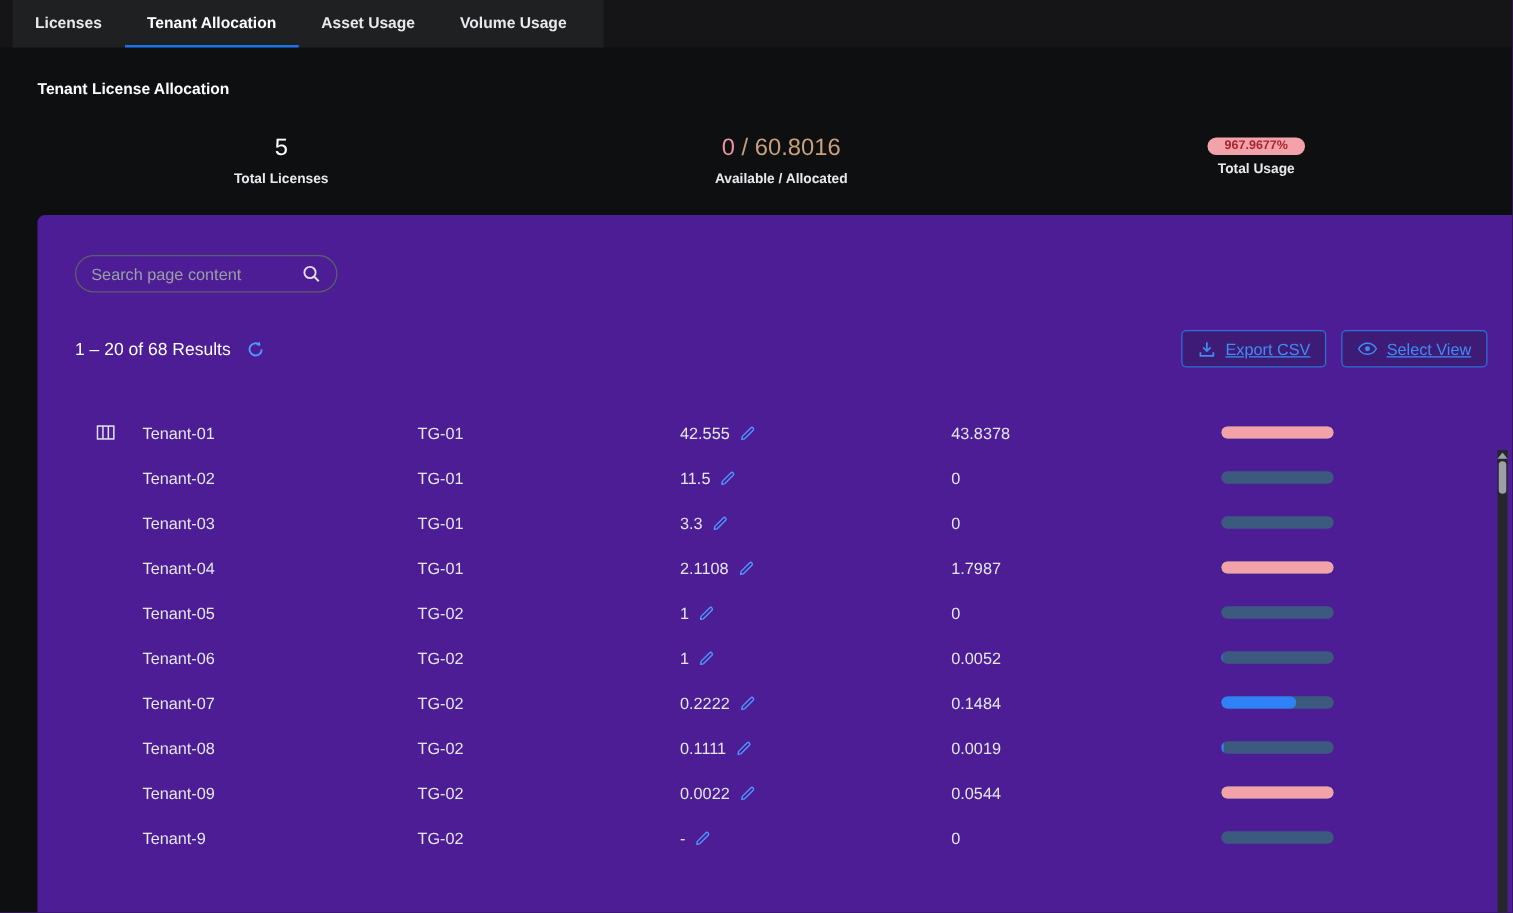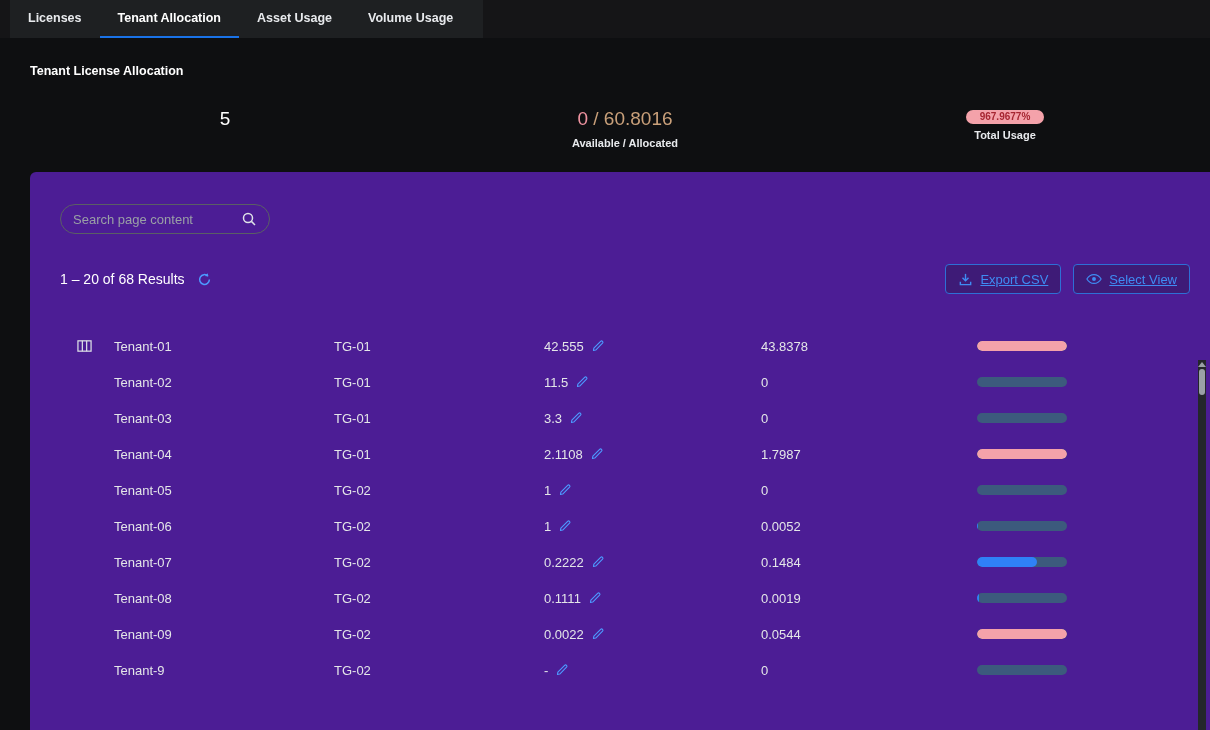--- a/index.html
+++ b/index.html
@@ -69,21 +69,21 @@
   .trow {
     display: grid;
     grid-template-columns: 44px 220px 210px 217px 216px 1fr;
     align-items: center;
   }
   .thead { background: #26292d; height: 32px; font-size: 12.5px; font-weight: bold; color: #ffffff; }
   .trow.body { height: 36px; font-size: 13px; color: #e4e6e8; }
   .cell { padding-left: 8px; white-space: nowrap; }
   .cell.gutter { display: flex; justify-content: center; padding-left: 0; }
   .sort-arrow { font-weight: bold; margin-left: 2px; }
-  .quota { display: flex; gap: 8px; }
+  .quota { display: flex; align-items: center; gap: 8px; }
   .pencil { display: inline-flex; cursor: pointer; }
 
   .bar { width: 90px; height: 10px; border-radius: 5px; background: #3c5a7d; overflow: hidden; }
   .bar-fill { height: 100%; width: 0; background: #2f81f7; border-radius: 5px; }
   .bar.over .bar-fill { background: #f4a2aa; }
 
   
   .vscroll { position: absolute; right: 4px; top: 188px; width: 8px; bottom: 0; background: #24272b; }
   .vscroll .up-arrow {
     width: 0; height: 0; margin: 2px auto 2px auto;
@@ -104,20 +104,21 @@
     <div class="tab">Asset Usage</div>
     <div class="tab">Volume Usage</div>
   </div>
 </div>
 
 <div class="page-title">Tenant License Allocation</div>
 
 <div class="stats">
   <div class="stat">
     <div class="stat-value">5</div>
+    <div class="stat-label">Total Licenses</div>
   </div>
   <div class="stat">
     <div class="stat-value">
       <span class="avail">0</span><span class="sep"> / </span><span class="alloc">60.8016</span>
     </div>
     <div class="stat-label">Available / Allocated</div>
   </div>
   <div class="stat">
     <div><span class="usage-badge">967.9677%</span></div>
     <div class="stat-label">Total Usage</div>

